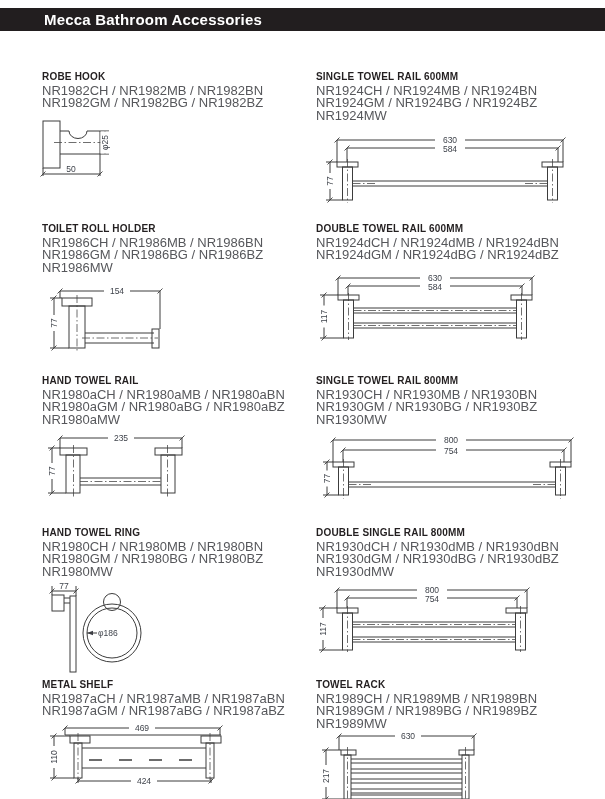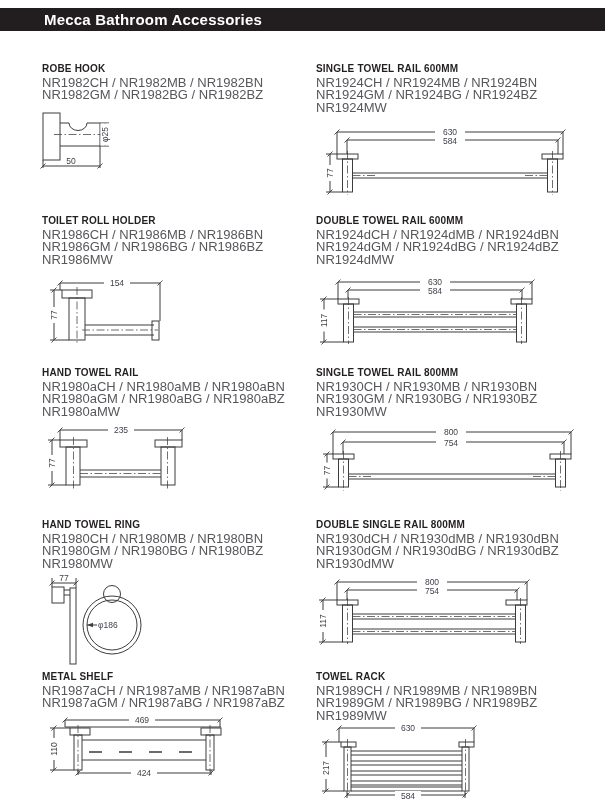--- a/index.html
+++ b/index.html
@@ -15,21 +15,21 @@
   .header h1 {
     margin: 0 0 0 44px; color: #ffffff; font-size: 15px; font-weight: bold;
     letter-spacing: 0.2px; font-family: "Liberation Sans", sans-serif;
   }
   .grid {
     display: grid; grid-template-columns: 274px 289px;
     grid-auto-rows: 152px; padding: 17px 0 0 42px;
   }
   .cell { padding-top: 7px; overflow: visible; }
   .pname {
-    margin: 8px 0 3px 0; font-size: 10px; font-weight: bold; color: #231f20;
+    margin: 16px 0 3px 0; font-size: 10px; font-weight: bold; color: #231f20;
     letter-spacing: 0.2px;
   }
   .models { margin: 0; font-size: 13px; line-height: 12.3px; color: #56575b; }
   svg { display: block; overflow: visible; }
   .ln   { stroke: #3c3c3c; stroke-width: 1; fill: none; }
   .cl   { stroke: #4a4a4a; stroke-width: 0.8; fill: none; stroke-dasharray: 8 2.5 1.5 2.5; }
   .dash { stroke: #3c3c3c; stroke-width: 1.6; fill: none; stroke-dasharray: 13 17; }
   .tk   { stroke: #3c3c3c; stroke-width: 0.9; fill: none; }
   .bg   { fill: #ffffff; stroke: none; }
   .dt   { font-family: "Liberation Sans", sans-serif; font-size: 8.5px; fill: #3f434b; stroke: none; }
@@ -141,21 +141,20 @@
           <rect class="bg" x="-8" y="-4.5" width="16" height="9"></rect>
           <text class="dt" x="0" y="3" text-anchor="middle">77</text>
         </g>
       </svg>
     </section>
 
     <section class="cell">
       <h2 class="pname">DOUBLE TOWEL RAIL 600MM</h2>
       <p class="models">NR1924dCH / NR1924dMB / NR1924dBN</p>
       <p class="models">NR1924dGM / NR1924dBG / NR1924dBZ</p>
-      <p class="models">NR1924dMW</p>
       <svg width="215" height="70" viewBox="0 0 215 70" style="margin:8px 0 0 2px">
         <line class="ln" x1="20" y1="8" x2="214" y2="8"></line>
         <line class="ln" x1="30" y1="16" x2="204" y2="16"></line>
         <line class="ln" x1="20" y1="8" x2="20" y2="25"></line>
         <line class="ln" x1="214" y1="8" x2="214" y2="25"></line>
         <line class="ln" x1="30" y1="16" x2="30" y2="25"></line>
         <line class="ln" x1="204" y1="16" x2="204" y2="25"></line>
         <line class="tk" x1="17.5" y1="10.5" x2="22.5" y2="5.5"></line>
           <line class="tk" x1="211.5" y1="10.5" x2="216.5" y2="5.5"></line>
         <line class="tk" x1="27.5" y1="18.5" x2="32.5" y2="13.5"></line>

